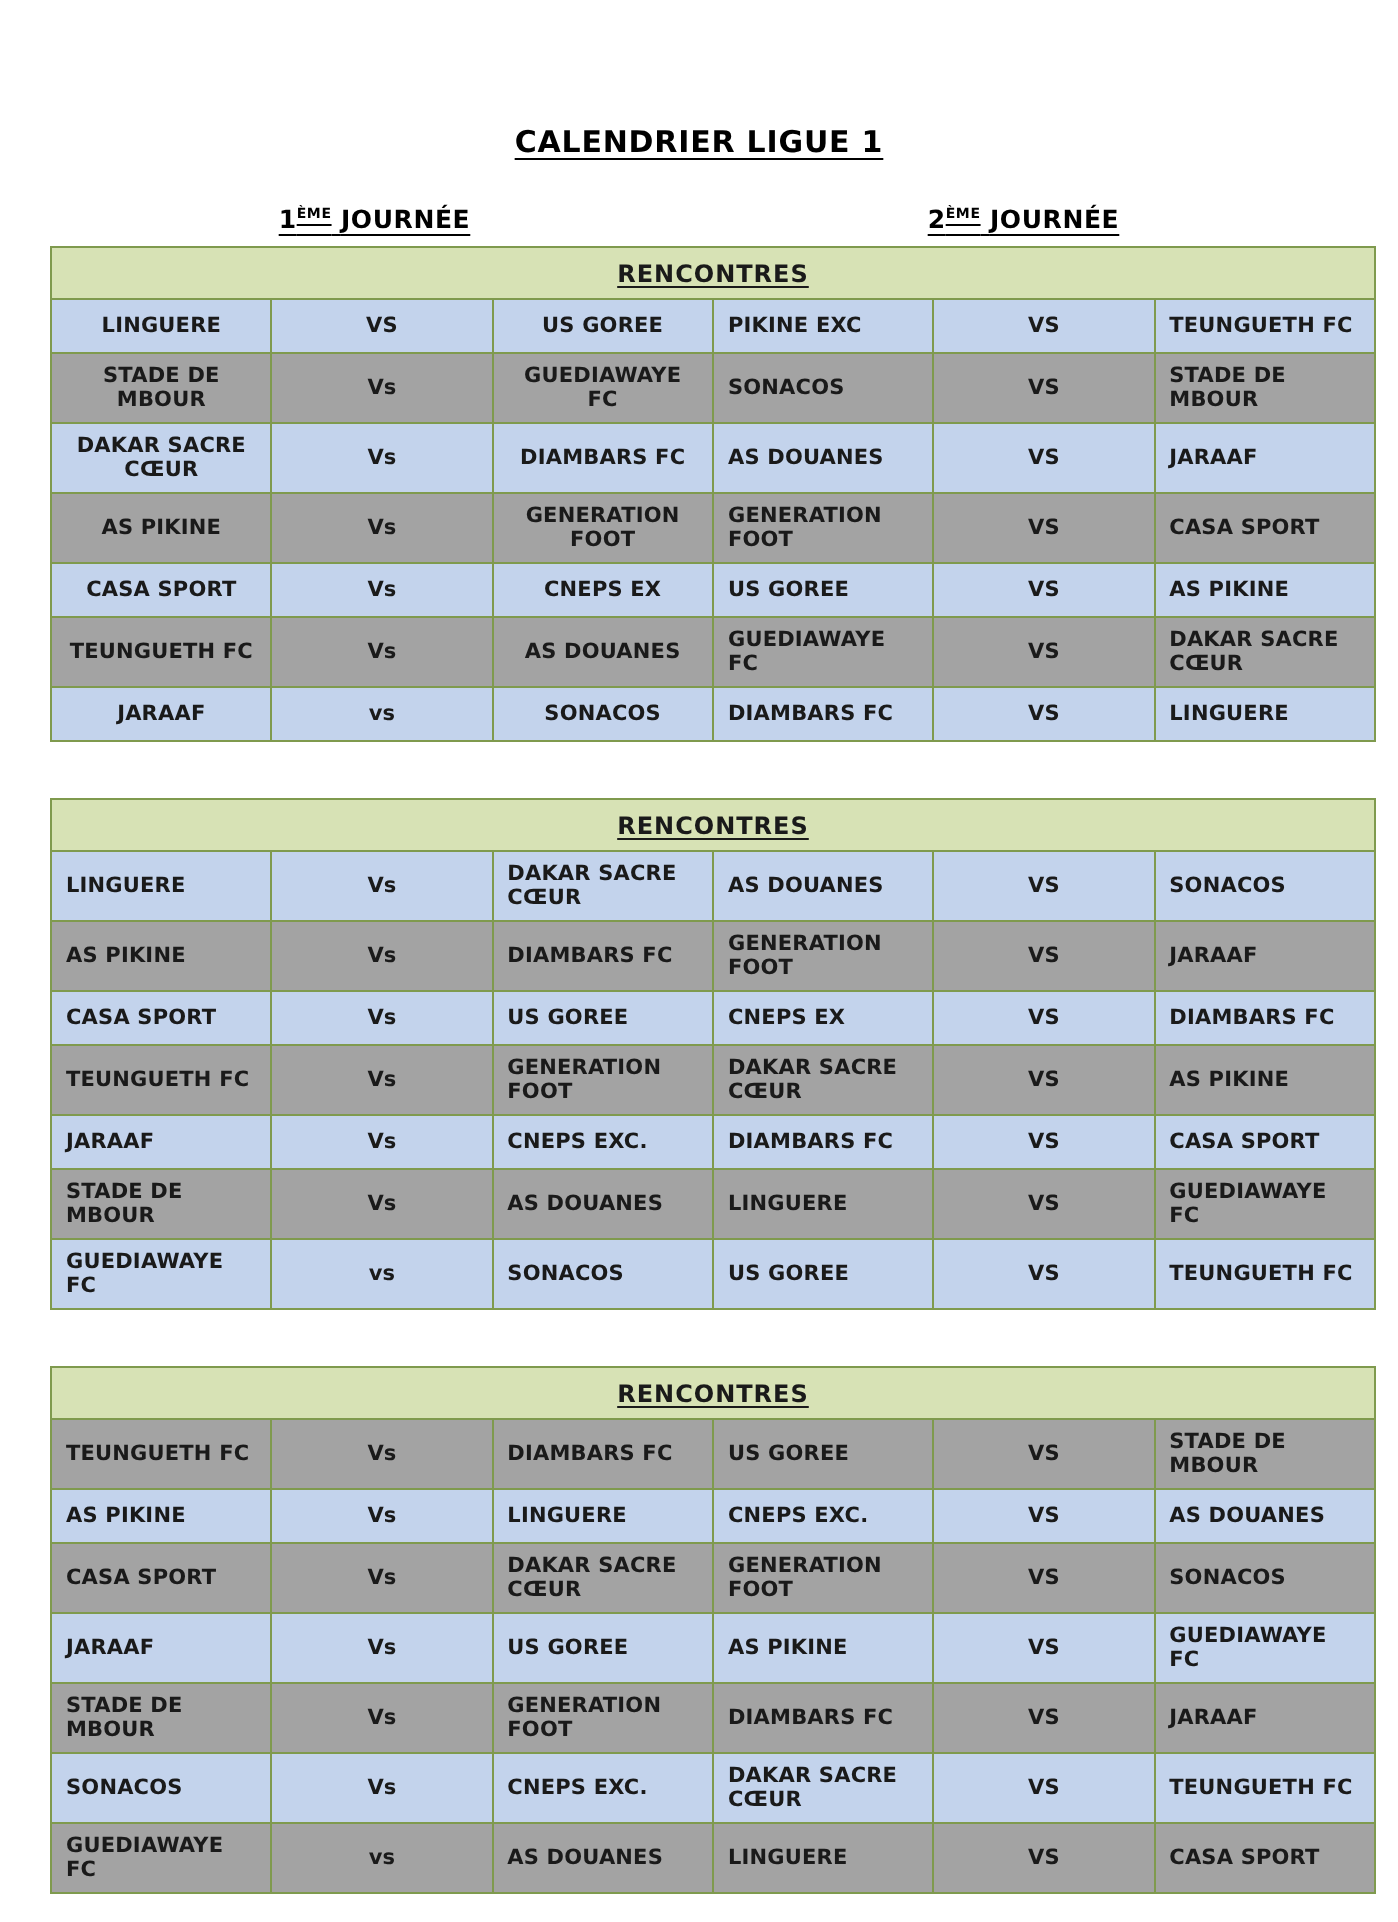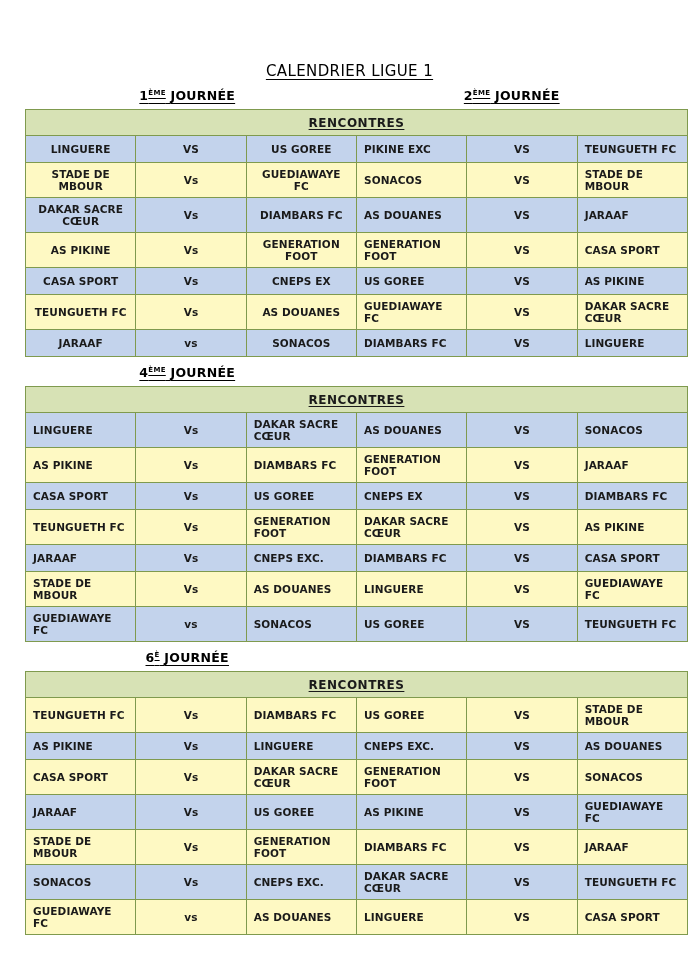--- a/index.html
+++ b/index.html
@@ -17,32 +17,32 @@
   }
   .page {
     width: 699px;
     height: 961px;
     padding: 0 25px;
     position: relative;
   }
   .doc-title {
     text-align: center;
     font-family: "DejaVu Sans", sans-serif;
-    font-weight: normal;
+    font-weight: bold;
     font-size: 15px;
     letter-spacing: 0.4px;
     text-decoration: underline;
     text-underline-offset: 3px;
     margin-top: 62px;
     margin-bottom: 0;
     color: #000;
   }
   .journee-row {
     display: flex;
-    margin-top: 8px;
+    margin-top: 22px;
     margin-bottom: 6px;
   }
   .journee-label {
     width: 50%;
     text-align: center;
     font-weight: bold;
     font-size: 12.5px;
     letter-spacing: 0.3px;
     text-decoration: underline;
     text-underline-offset: 3px;
@@ -75,21 +75,21 @@
     text-align: center;
     font-size: 12px;
     text-decoration: underline;
     text-underline-offset: 2px;
     letter-spacing: 0.5px;
     padding: 5px;
     height: 26px;
   }
   .col-team { width: 180px; }
   .col-vs { width: 44px; text-align: center; margin-top: 20px; }
-  .bg-green { background: #fef9c3; }
+  .bg-green { background: #a3a3a3; }
   .bg-blue { background: #c3d3ec; }
   .center { text-align: center; }
   .left { text-align: left; }
 </style>
 </head>
 <body>
 
 <div class="page">
 
   <h1 class="doc-title">CALENDRIER LIGUE 1</h1>
@@ -159,21 +159,20 @@
         <td class="col-vs">vs</td>
         <td class="col-team center">SONACOS</td>
         <td class="col-team left">DIAMBARS FC</td>
         <td class="col-vs">VS</td>
         <td class="col-team left">LINGUERE</td>
       </tr>
     </tbody>
   </table>
 
   <div class="journee-row">
-    <div class="journee-label"><span>4</span><sup>ÈME</sup> <span>JOURNÉE</span></div>
   </div>
 
   <table class="cal">
     <thead>
       <tr>
         <th class="header" colspan="6">RENCONTRES</th>
       </tr>
     </thead>
     <tbody>
       <tr class="bg-blue">
@@ -229,21 +228,20 @@
         <td class="col-vs">vs</td>
         <td class="col-team left">SONACOS</td>
         <td class="col-team left">US GOREE</td>
         <td class="col-vs">VS</td>
         <td class="col-team left">TEUNGUETH FC</td>
       </tr>
     </tbody>
   </table>
 
   <div class="journee-row">
-    <div class="journee-label"><span>6</span><sup>È</sup> <span>JOURNÉE</span></div>
   </div>
 
   <table class="cal">
     <thead>
       <tr>
         <th class="header" colspan="6">RENCONTRES</th>
       </tr>
     </thead>
     <tbody>
       <tr class="bg-green">

